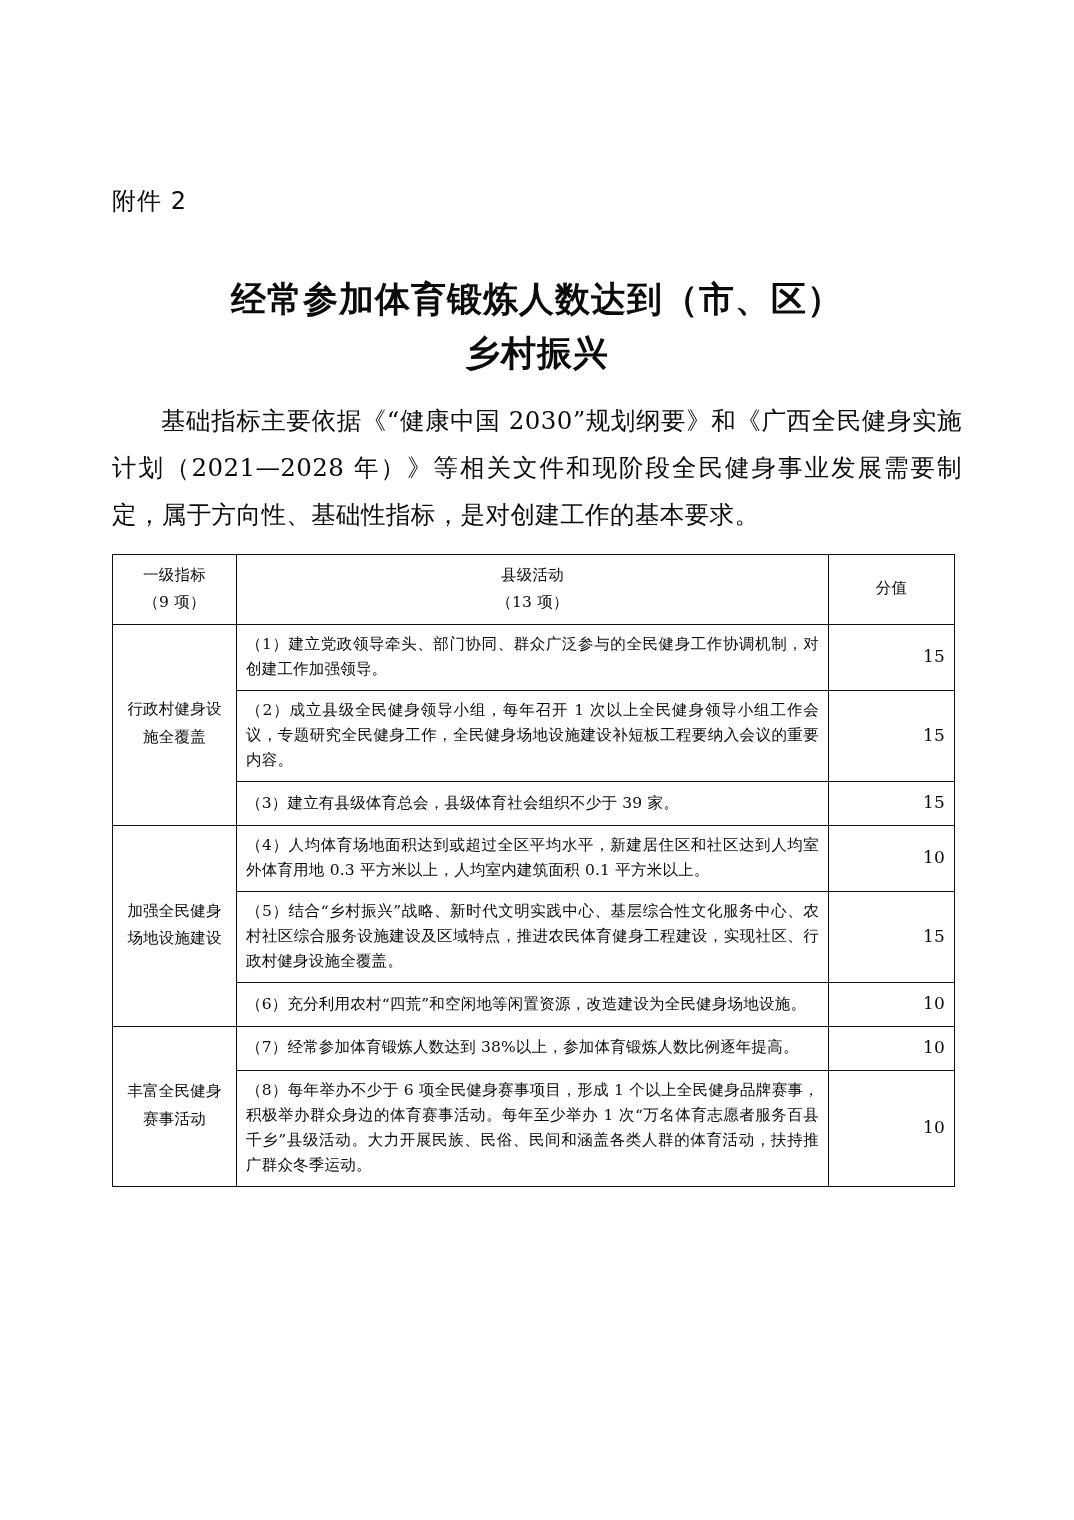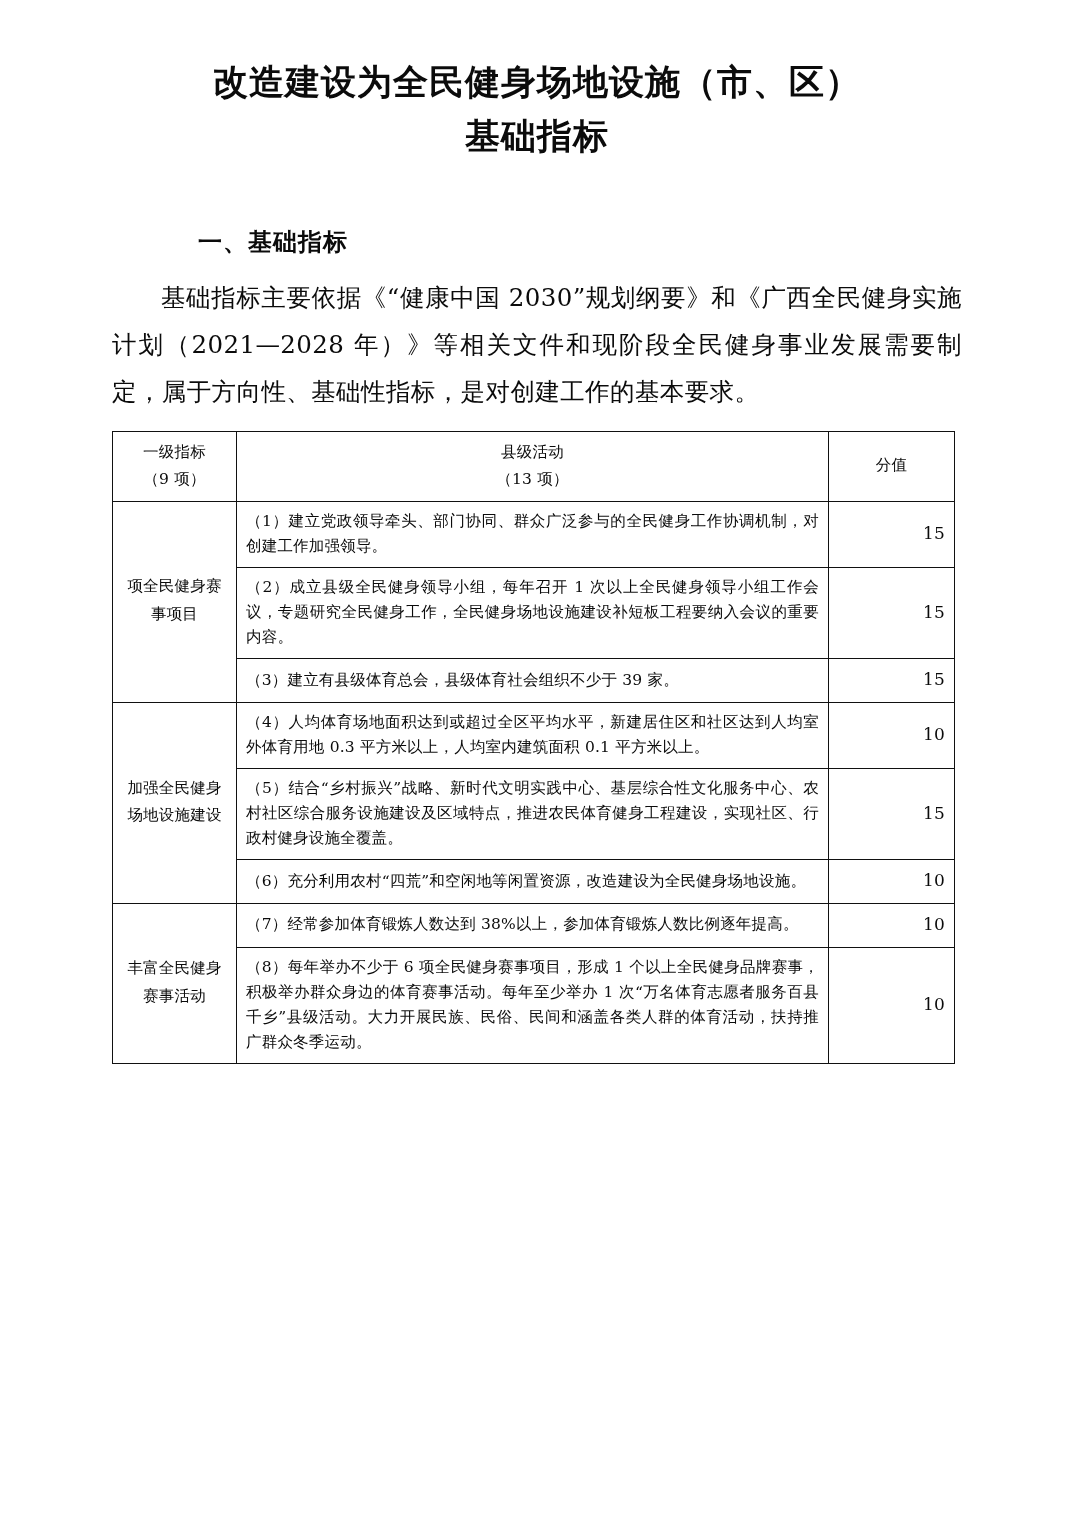--- a/index.html
+++ b/index.html
@@ -93,27 +93,27 @@
   .score-cell {
     text-align: right;
     font-size: 17px;
   }
 </style>
 </head>
 <body>
 
 <div class="page">
 
+  <div class="attachment-label">附件 2</div>
 
   <div class="doc-title">
-    <span>改造建设为全民健身场地设施（市、区）</span>
-    <span class="line2">基础指标</span>
+    <span>经常参加体育锻炼人数达到（市、区）</span>
+    <span class="line2">乡村振兴</span>
   </div>
 
-  <div class="section-heading">一、基础指标</div>
 
   <div class="body-para">基础指标主要依据《“健康中国 2030”规划纲要》和《广西全民健身实施计划（2021—2028 年）》等相关文件和现阶段全民健身事业发展需要制定，属于方向性、基础性指标，是对创建工作的基本要求。</div>
 
   <table class="indicators">
     <colgroup>
       <col class="col-a">
       <col class="col-b">
       <col class="col-c">
     </colgroup>
     <thead>
@@ -126,21 +126,21 @@
           <span>县级活动</span>
           <span class="sub">（13 项）</span>
         </th>
         <th class="head-cell">
           <span>分值</span>
         </th>
       </tr>
     </thead>
     <tbody>
       <tr>
-        <td class="cat-cell" rowspan="3">项全民健身赛事项目</td>
+        <td class="cat-cell" rowspan="3">行政村健身设施全覆盖</td>
         <td class="desc-cell">（1）建立党政领导牵头、部门协同、群众广泛参与的全民健身工作协调机制，对创建工作加强领导。</td>
         <td class="score-cell">15</td>
       </tr>
       <tr>
         <td class="desc-cell">（2）成立县级全民健身领导小组，每年召开 1 次以上全民健身领导小组工作会议，专题研究全民健身工作，全民健身场地设施建设补短板工程要纳入会议的重要内容。</td>
         <td class="score-cell">15</td>
       </tr>
       <tr>
         <td class="desc-cell">（3）建立有县级体育总会，县级体育社会组织不少于 39 家。</td>
         <td class="score-cell">15</td>

